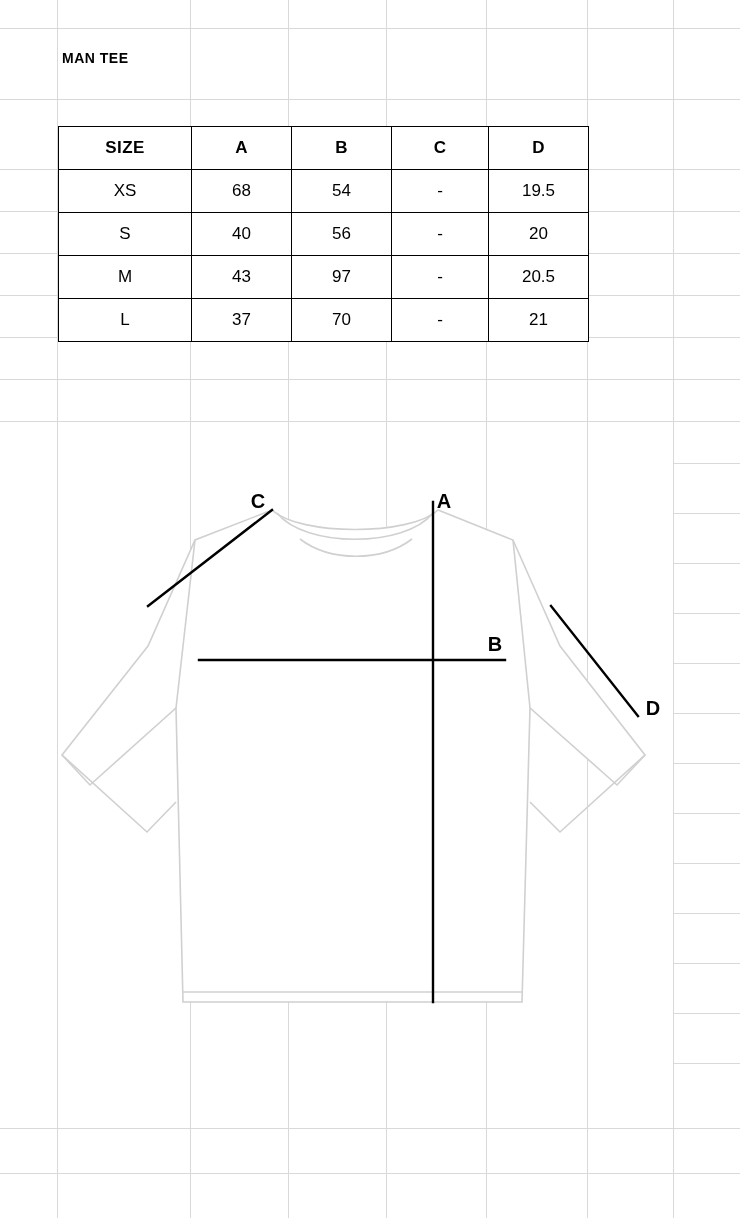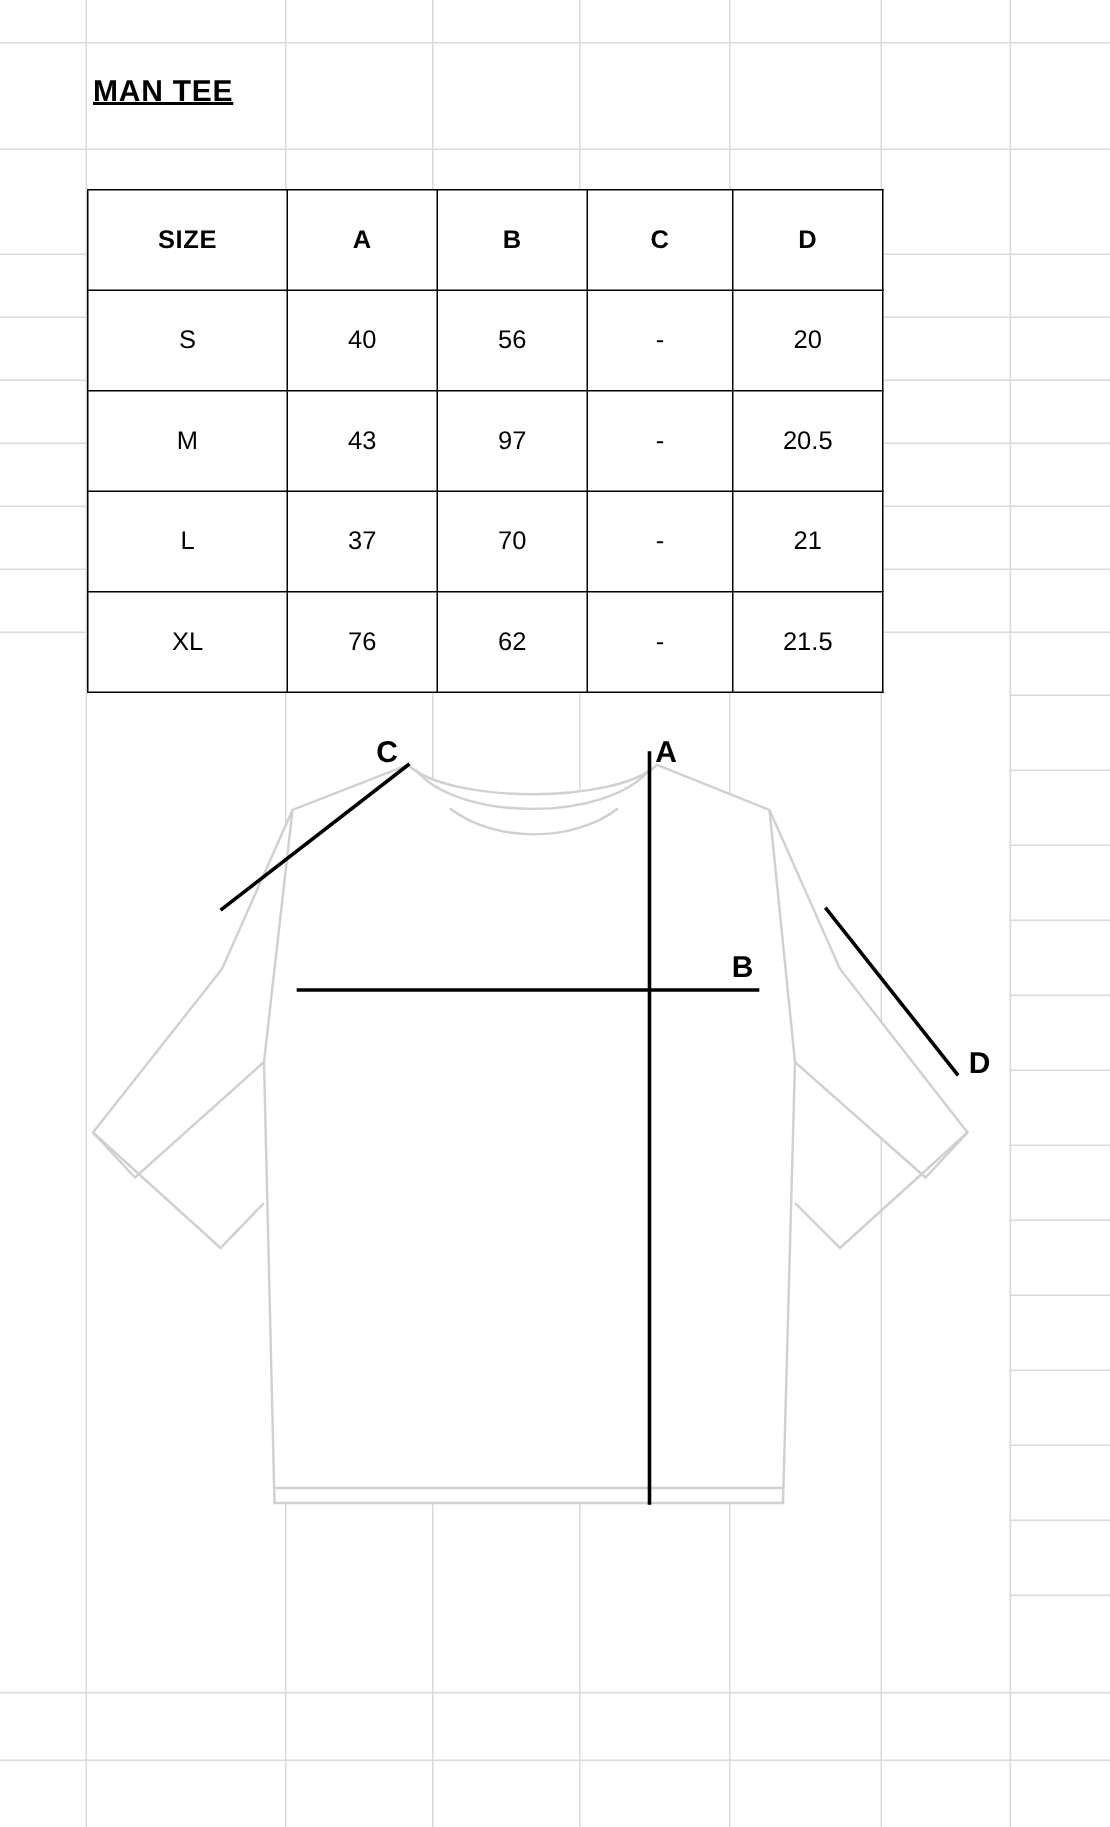--- a/index.html
+++ b/index.html
@@ -27,42 +27,41 @@
     background: #d9d9d9;
   }
   .grid-line-v { width: 1px; top: 0; height: 1218px; }
   .grid-line-h { height: 1px; left: 0; width: 740px; }
 
   
   #title {
     position: absolute;
     left: 62px;
     top: 50px;
-    font-size: 20px;
+    font-size: 14px;
     font-weight: bold;
     letter-spacing: 0.5px;
     color: #000;
-    text-decoration: underline;
   }
 
   
   #size-table {
     position: absolute;
     left: 58px;
     top: 126px;
     border-collapse: collapse;
     background: #fff;
   }
   #size-table th, #size-table td {
     border: 1px solid #000;
     text-align: center;
     font-size: 17px;
     color: #000;
     height: 42px;
-    padding: 12px;
+    padding: 0;
   }
   #size-table th {
     font-weight: bold;
     letter-spacing: 0.4px;
   }
   #size-table col.c-size { width: 133px; }
   #size-table col.c-a { width: 100px; }
   #size-table col.c-b { width: 100px; }
   #size-table col.c-c { width: 97px; }
   #size-table col.c-d { width: 100px; }
@@ -152,46 +151,46 @@
     <tr>
       <th>SIZE</th>
       <th>A</th>
       <th>B</th>
       <th>C</th>
       <th>D</th>
     </tr>
   </thead>
   <tbody>
     <tr>
+      <td>XS</td>
+      <td>68</td>
+      <td>54</td>
+      <td>-</td>
+      <td>19.5</td>
+    </tr>
+    <tr>
       <td>S</td>
       <td>40</td>
       <td>56</td>
       <td>-</td>
       <td>20</td>
     </tr>
     <tr>
       <td>M</td>
       <td>43</td>
       <td>97</td>
       <td>-</td>
       <td>20.5</td>
     </tr>
     <tr>
       <td>L</td>
       <td>37</td>
       <td>70</td>
       <td>-</td>
       <td>21</td>
-    </tr>
-    <tr>
-      <td>XL</td>
-      <td>76</td>
-      <td>62</td>
-      <td>-</td>
-      <td>21.5</td>
     </tr>
   </tbody>
 </table>
 
 <div id="diagram">
   <svg width="740" height="600" viewBox="0 0 740 600" xmlns="http://www.w3.org/2000/svg">
 
     <path class="tee-outline" d="M272 70
              C 300 96, 410 96, 438 70
              L 513 100

